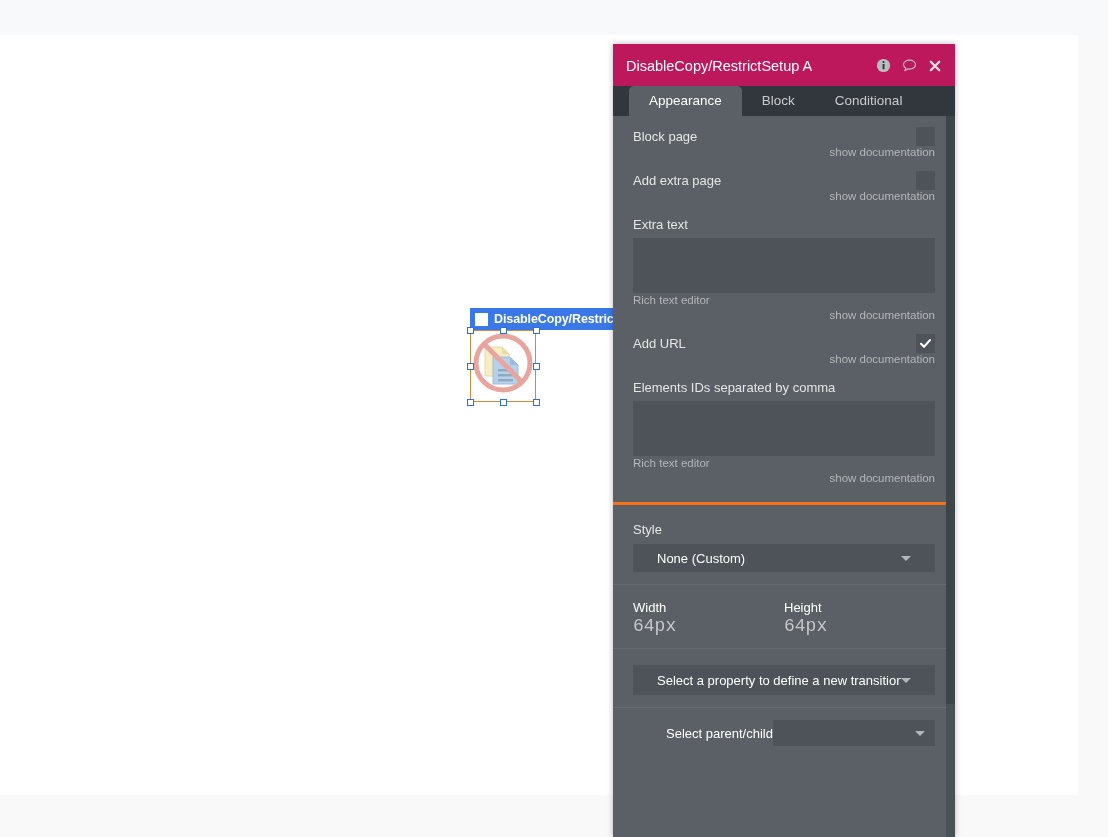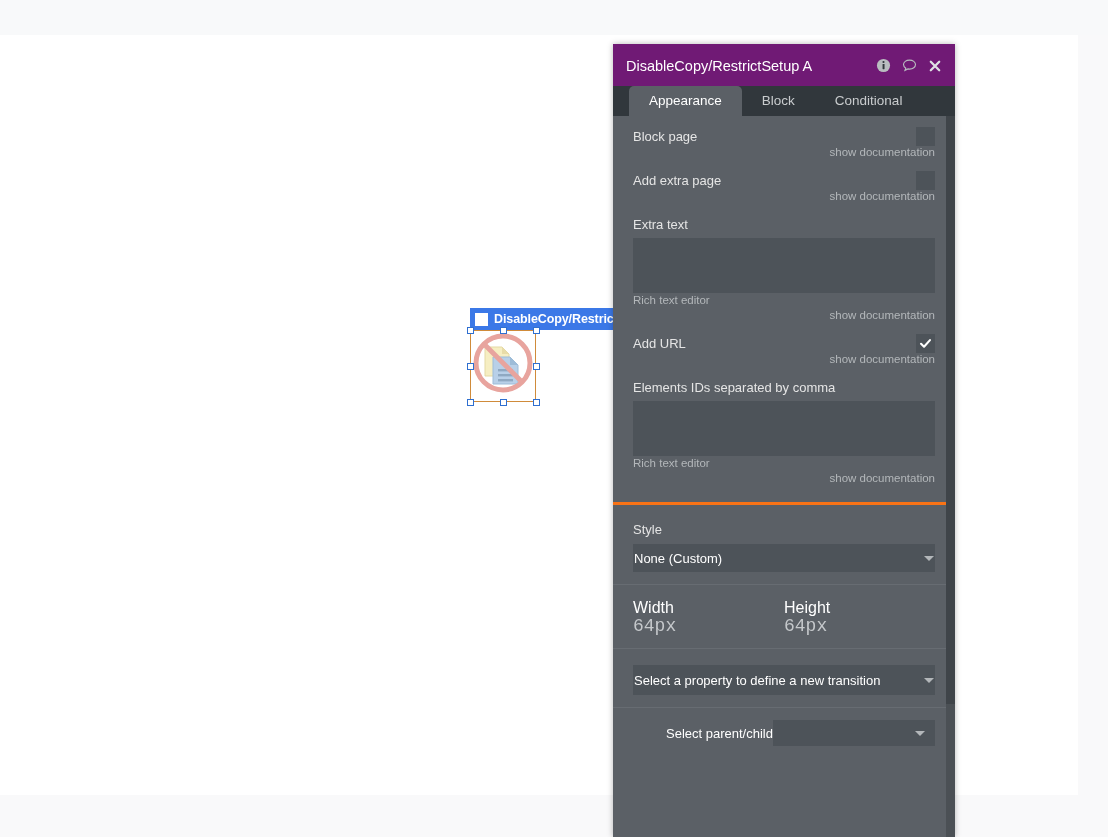--- a/index.html
+++ b/index.html
@@ -112,21 +112,21 @@
     left: 613px;
     top: 44px;
     width: 342px;
     height: 793px;
     background: #5b6066;
     box-shadow: 0 0 6px rgba(0,0,0,0.28);
     overflow: hidden;
   }
   .panel-header {
     height: 42px;
-    background: #701a75;
+    background: #be185d;
     display: flex;
     align-items: center;
     padding: 1px 12px 0 13px;
     box-sizing: border-box;
   }
   .panel-title {
     flex: 1 1 auto;
     color: #ffffff;
     font-size: 14.5px;
     white-space: nowrap;
@@ -236,42 +236,42 @@
     cursor: text;
   }
 
   .select {
     margin-top: 6px;
     width: 100%;
     height: 28px;
     background: #4d5359;
     display: flex;
     align-items: center;
-    padding: 0 1px;
+    padding: 0 24px;
     box-sizing: border-box;
     color: #ffffff;
     font-size: 13px;
     cursor: pointer;
   }
   .select .sel-val { flex: 1 1 auto; white-space: nowrap; overflow: hidden; }
   .caret {
     width: 0; height: 0;
     border-left: 5px solid transparent;
     border-right: 5px solid transparent;
     border-top: 5px solid #b3b7ba;
     flex: 0 0 auto;
   }
 
   .dim-row {
     display: flex;
     padding-top: 14px;
     padding-bottom: 12px;
   }
   .dim-col { width: 50%; }
-  .dim-name { color: #ffffff; font-size: 16px; line-height: 18px; }
+  .dim-name { color: #ffffff; font-size: 13px; line-height: 18px; }
   .dim-val { color: #c5c8cb; font-size: 18px; line-height: 19px; font-family: Liberation Mono, monospace; }
 
   .btn-row {
     display: flex;
     gap: 14px;
     padding-top: 14px;
     padding-bottom: 16px;
   }
   .btn {
     flex: 1 1 0;

